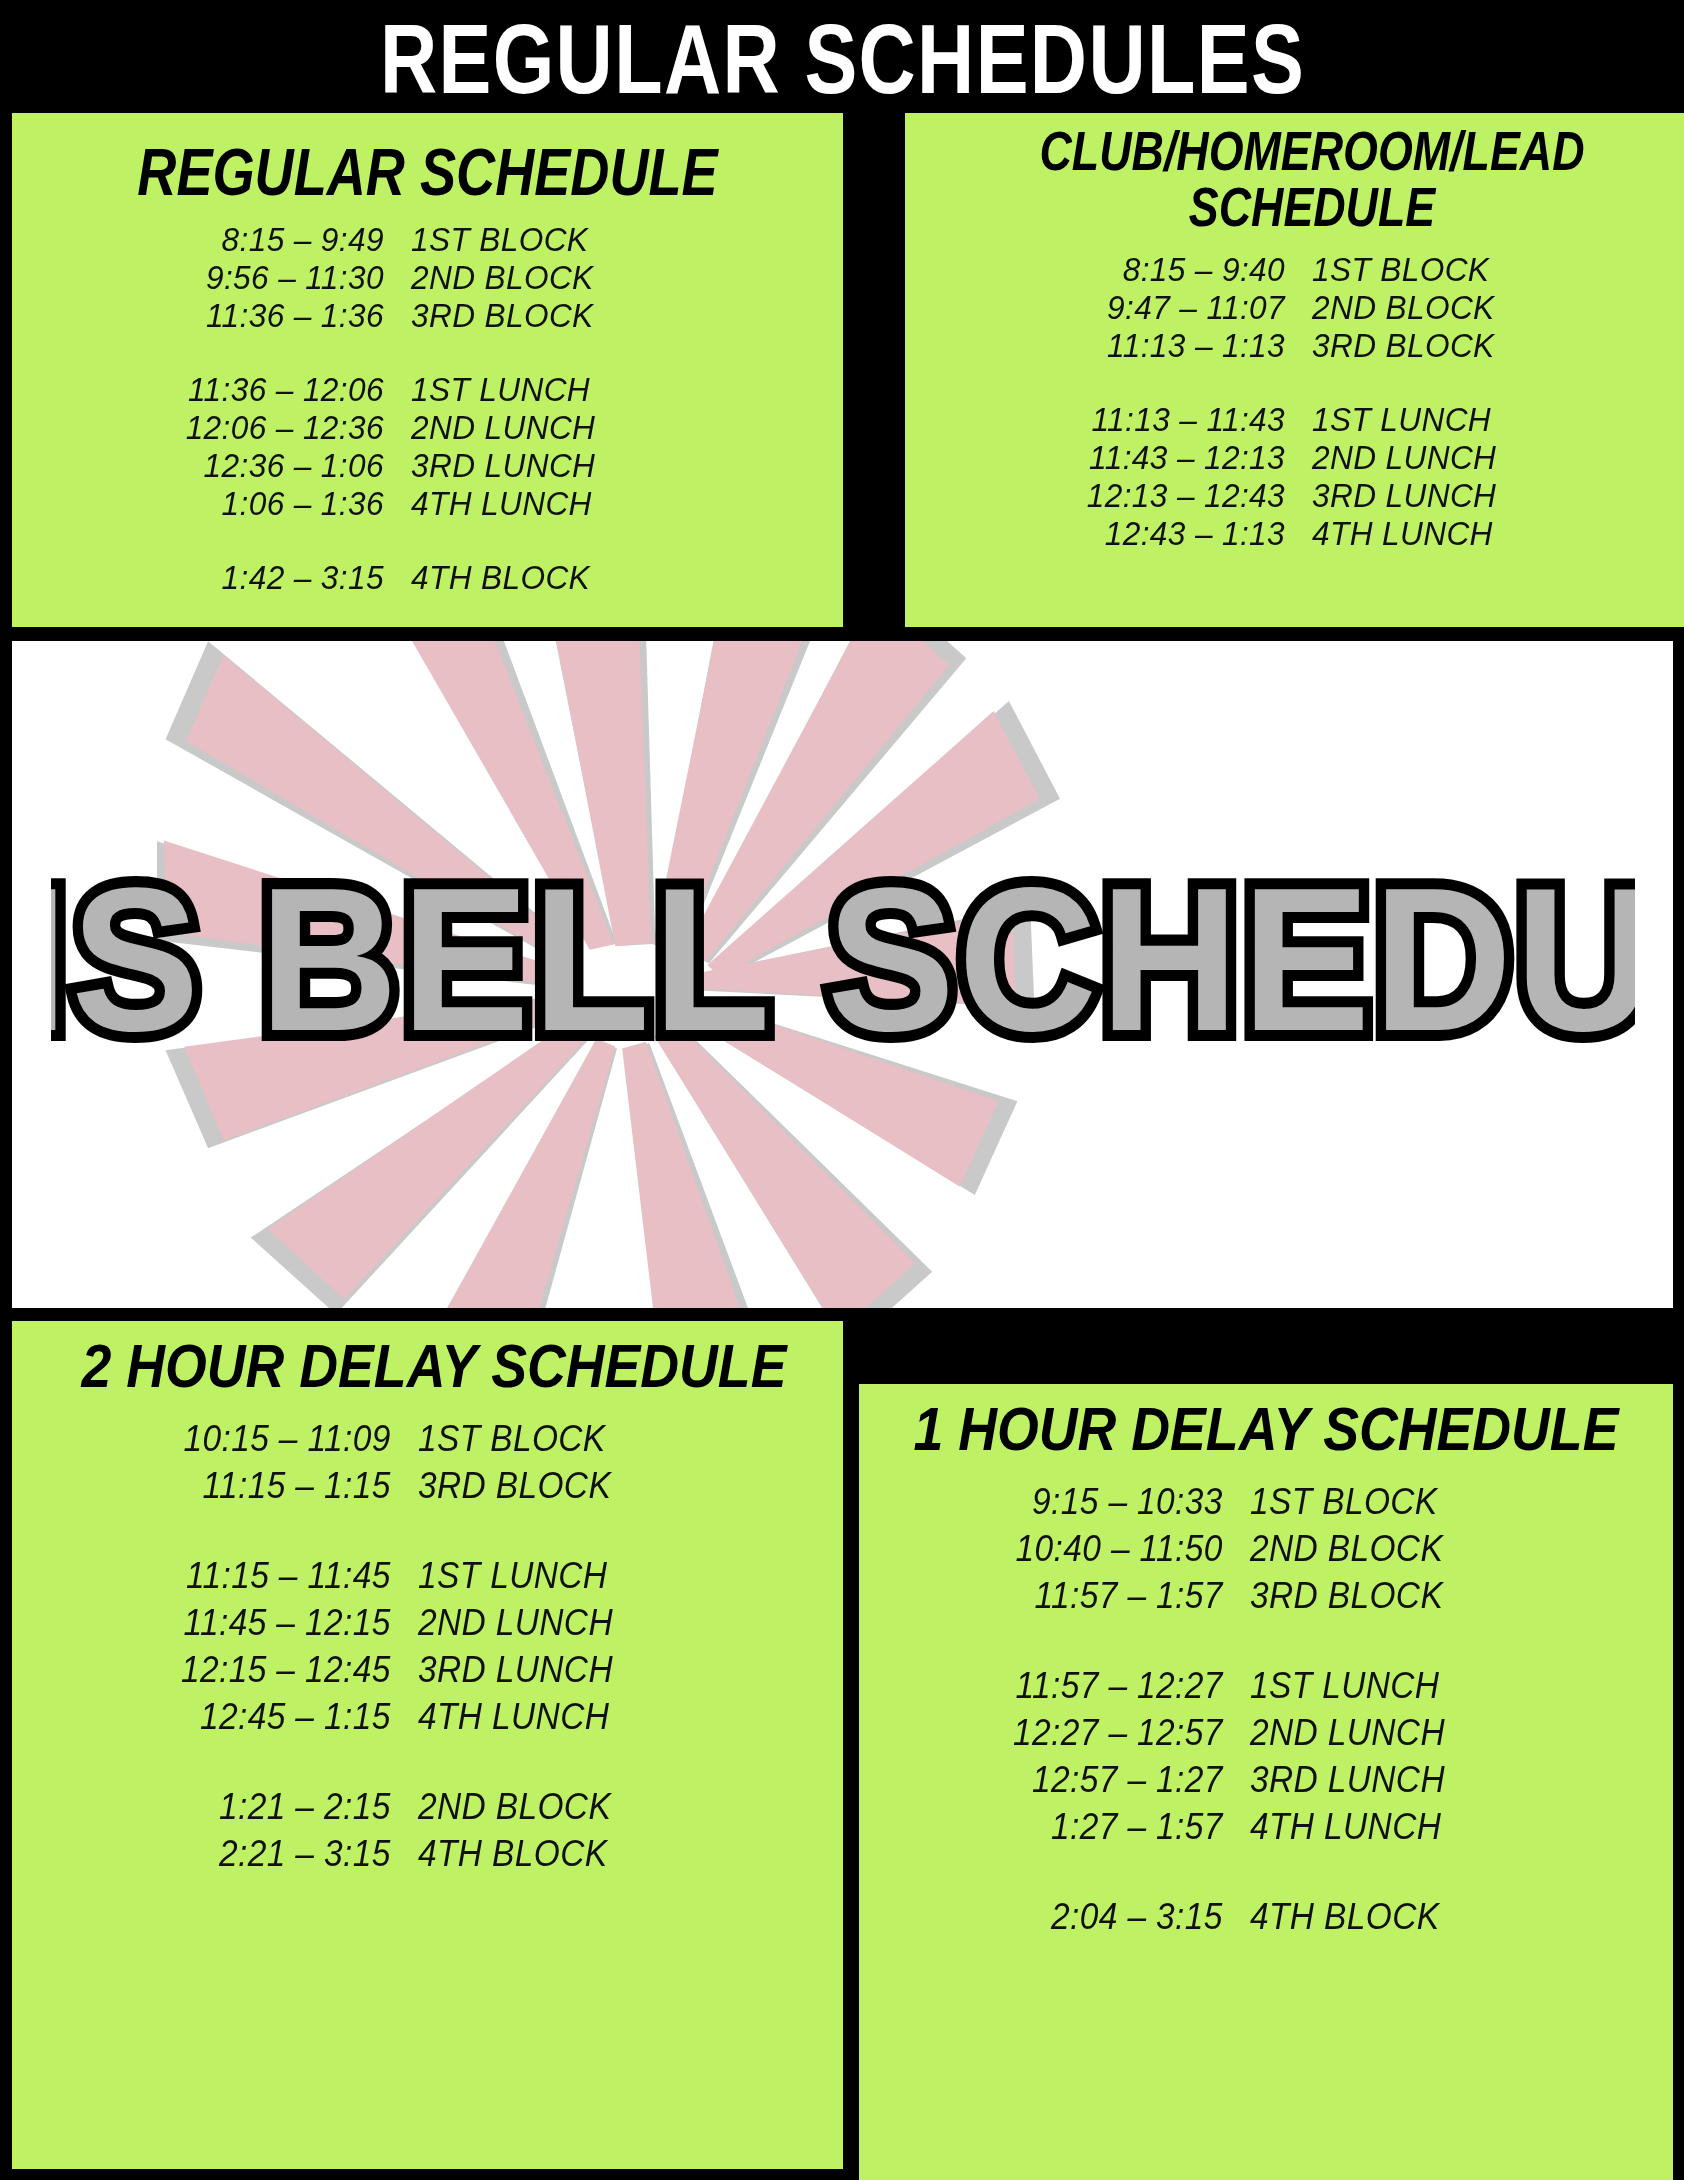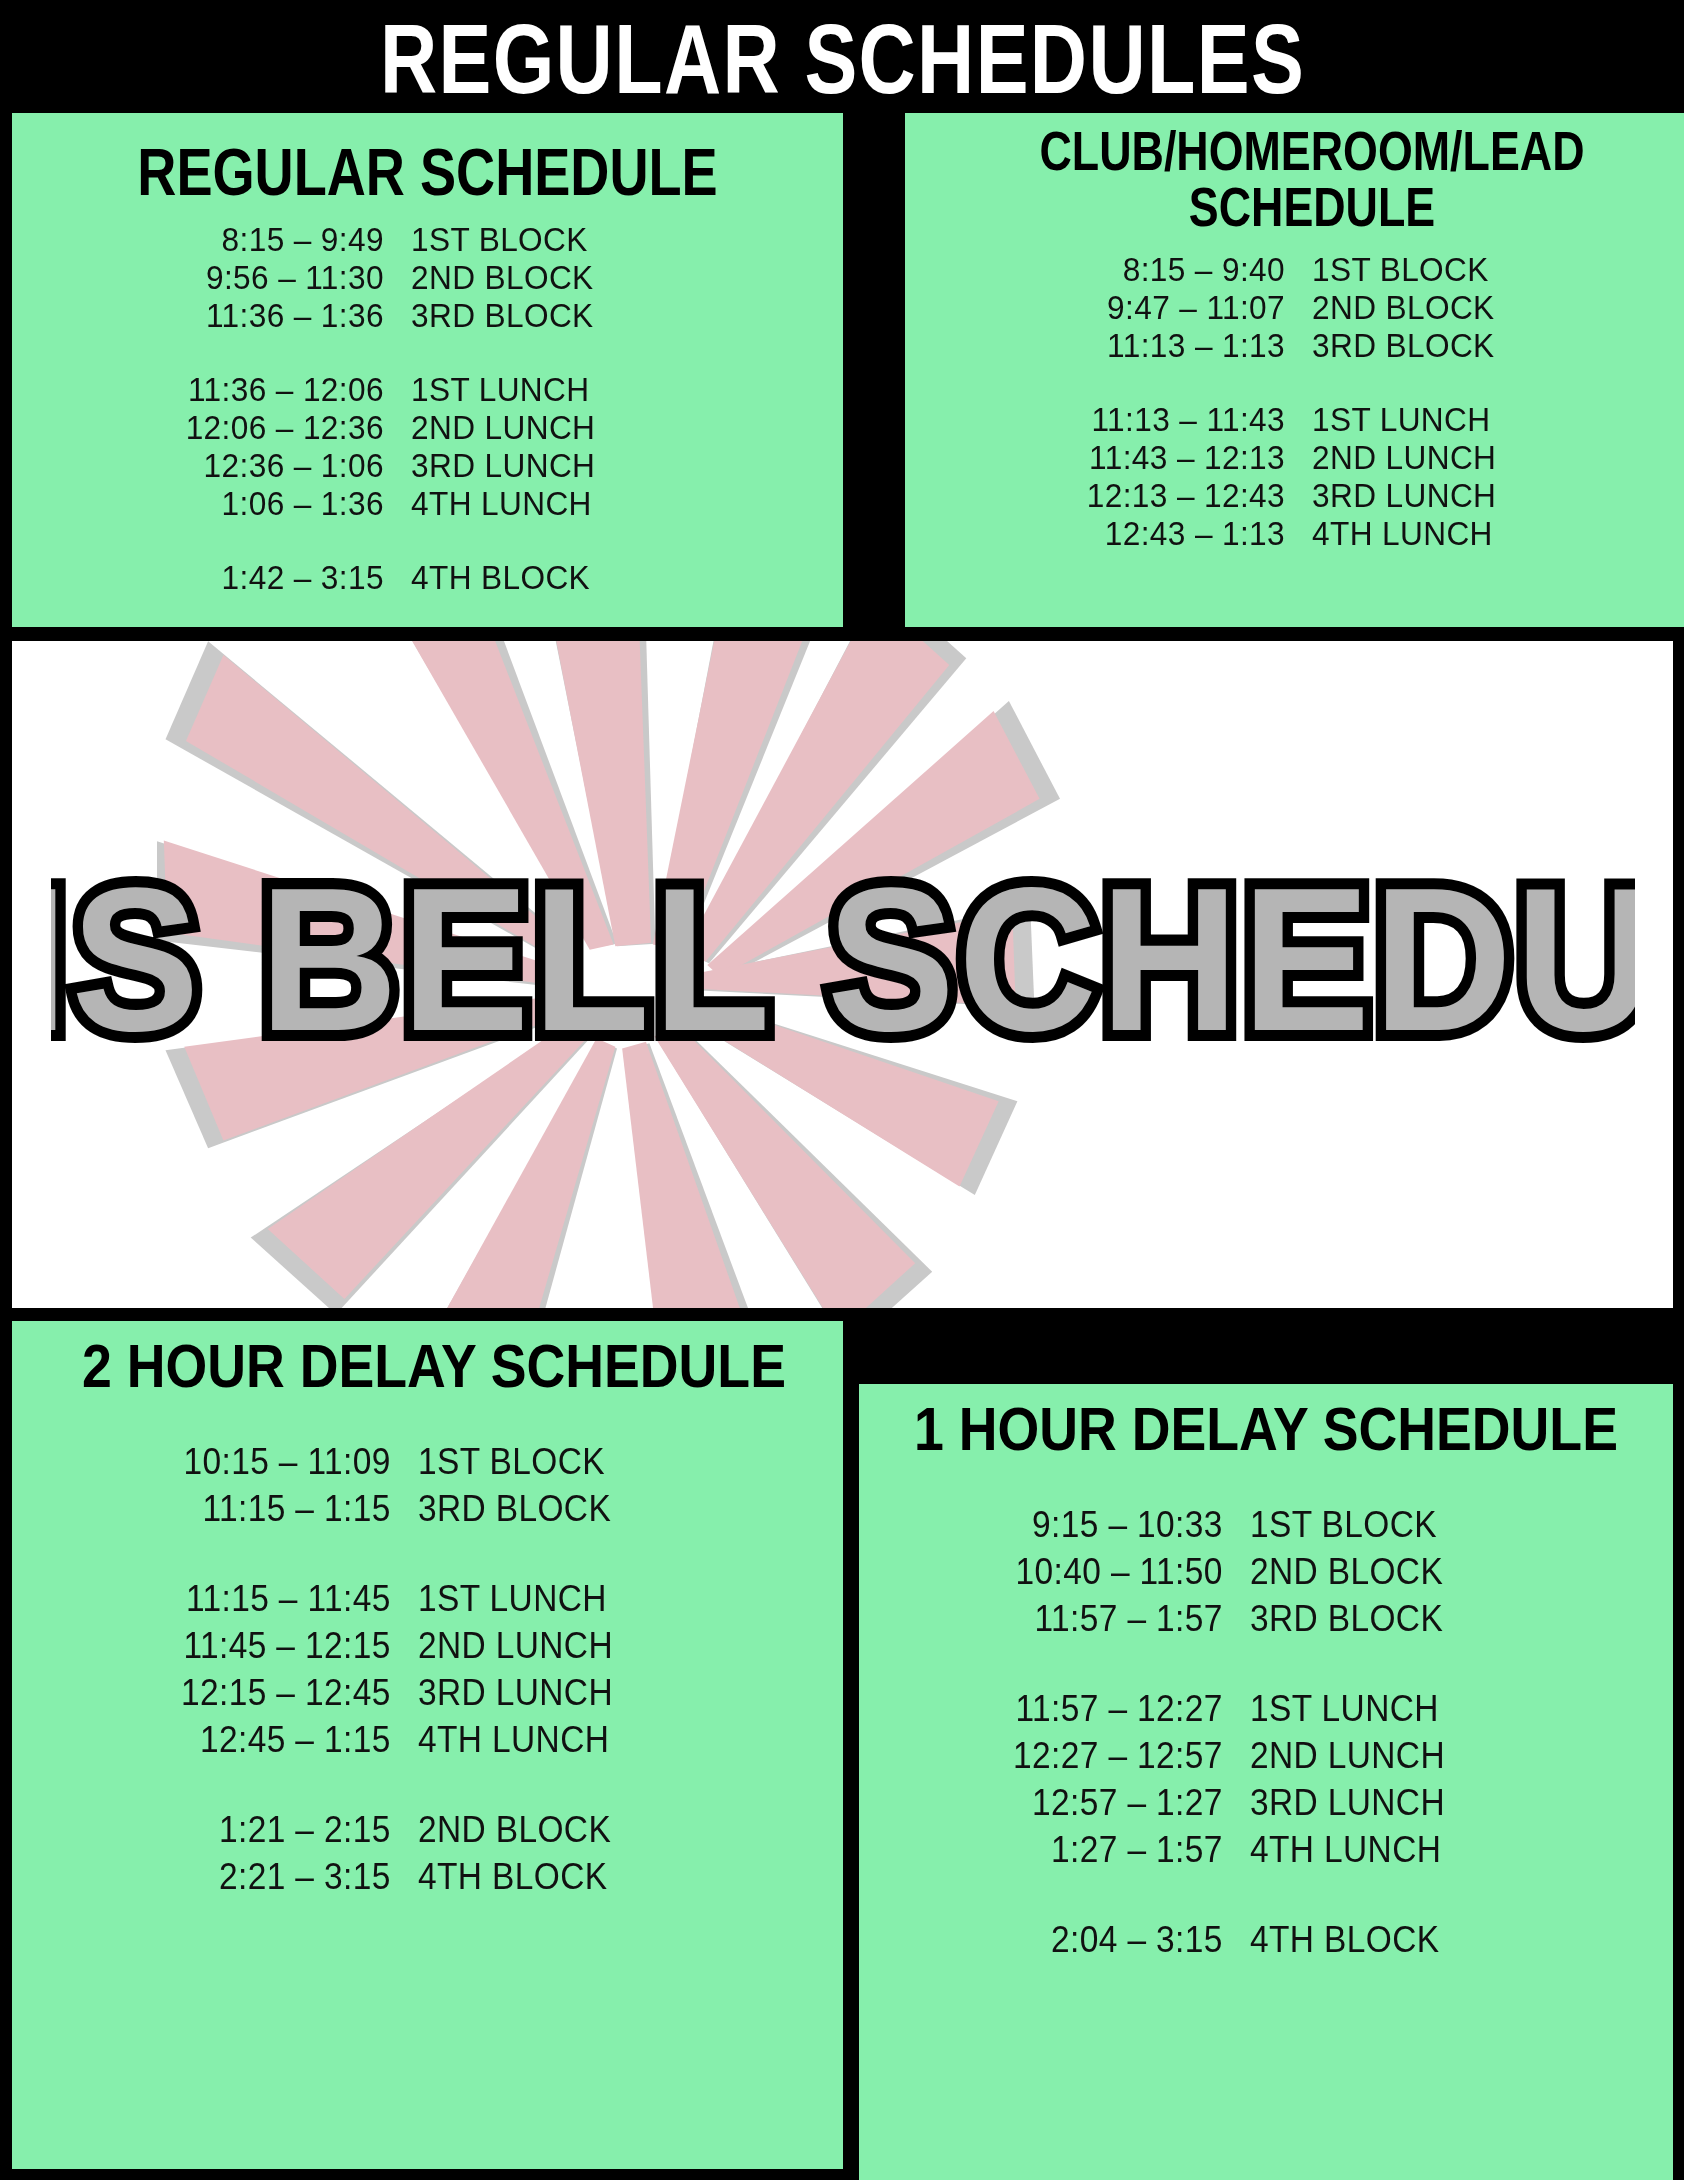--- a/index.html
+++ b/index.html
@@ -37,23 +37,24 @@
     text-align: center;
     letter-spacing: 1.7px;
     transform: scaleX(0.80);
     transform-origin: center center;
     white-space: nowrap;
   }
 
   
   .panel {
     position: absolute;
-    background: #86efac;
+    background: #bef264;
     box-sizing: border-box;
     overflow: hidden;
+    font-style: italic;
   }
   #panel-regular      { left: 12px;   top: 113px;  width: 831px;  height: 514px; }
   #panel-club         { left: 905px; top: 113px;  width: 814px;  height: 514px; }
   #panel-delay2       { left: 12px;   top: 1321px; width: 831px;  height: 848px; padding-left: 13px; }
   #panel-delay1       { left: 859px; top: 1384px; width: 814px;  height: 848px; }
 
   .panel-title {
     color: #000000;
     font-weight: bold;
     text-align: center;
@@ -109,21 +110,21 @@
     box-sizing: border-box;
     font-size: 34px;
     font-weight: 300;
     color: #111111;
     letter-spacing: 0.4px;
     transform: scaleX(0.93);
     transform-origin: left center;
     white-space: nowrap;
   }
   #panel-regular .rows, #panel-club .rows { margin-top: 15.3px; }
-  #panel-delay2 .rows, #panel-delay1 .rows { margin-top: 44px; }
+  #panel-delay2 .rows, #panel-delay1 .rows { margin-top: 21px; }
   #panel-delay2 .row, #panel-delay1 .row { height: 47px; }
   #panel-delay2 .row.spacer, #panel-delay1 .row.spacer { height: 43px; }
   #panel-delay2 .row .time, #panel-delay1 .row .time { font-size: 36px; }
   #panel-delay2 .row .label, #panel-delay1 .row .label { font-size: 36px; }
   #panel-club .row .time { flex-basis: 50%; }
   #panel-club .row .label { flex-basis: 50%; }
 
   
   #banner {
     position: absolute;

